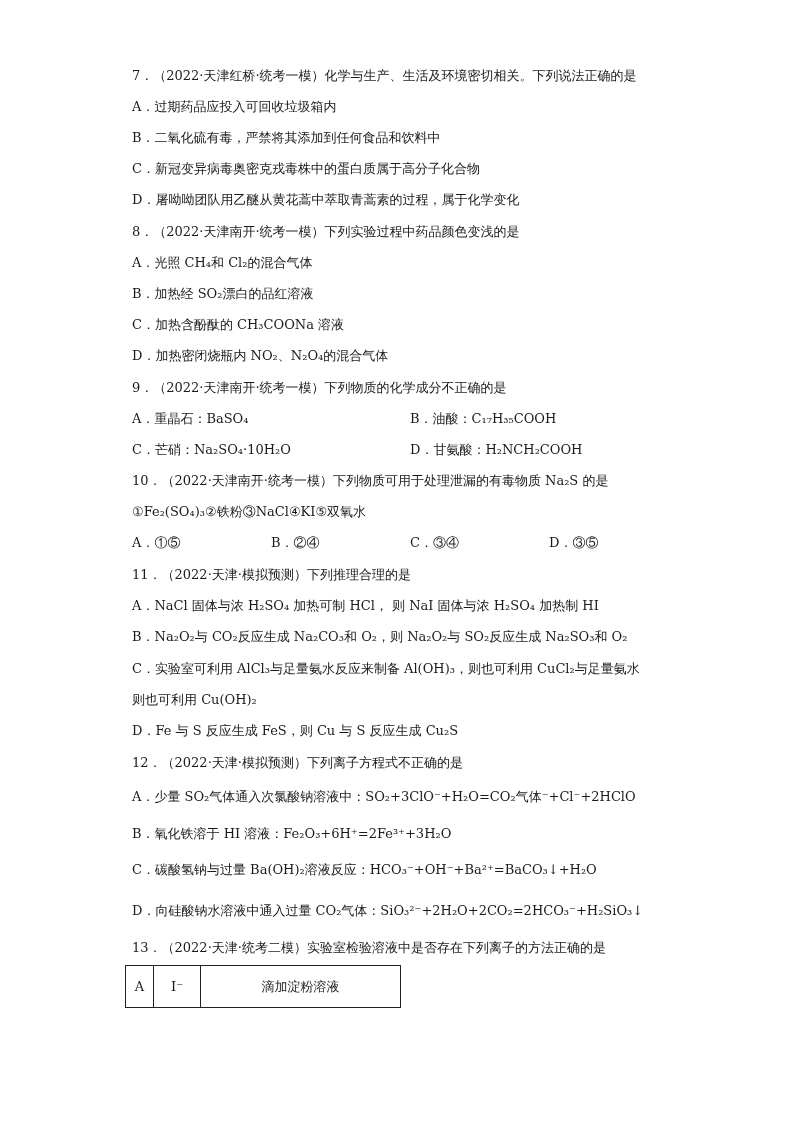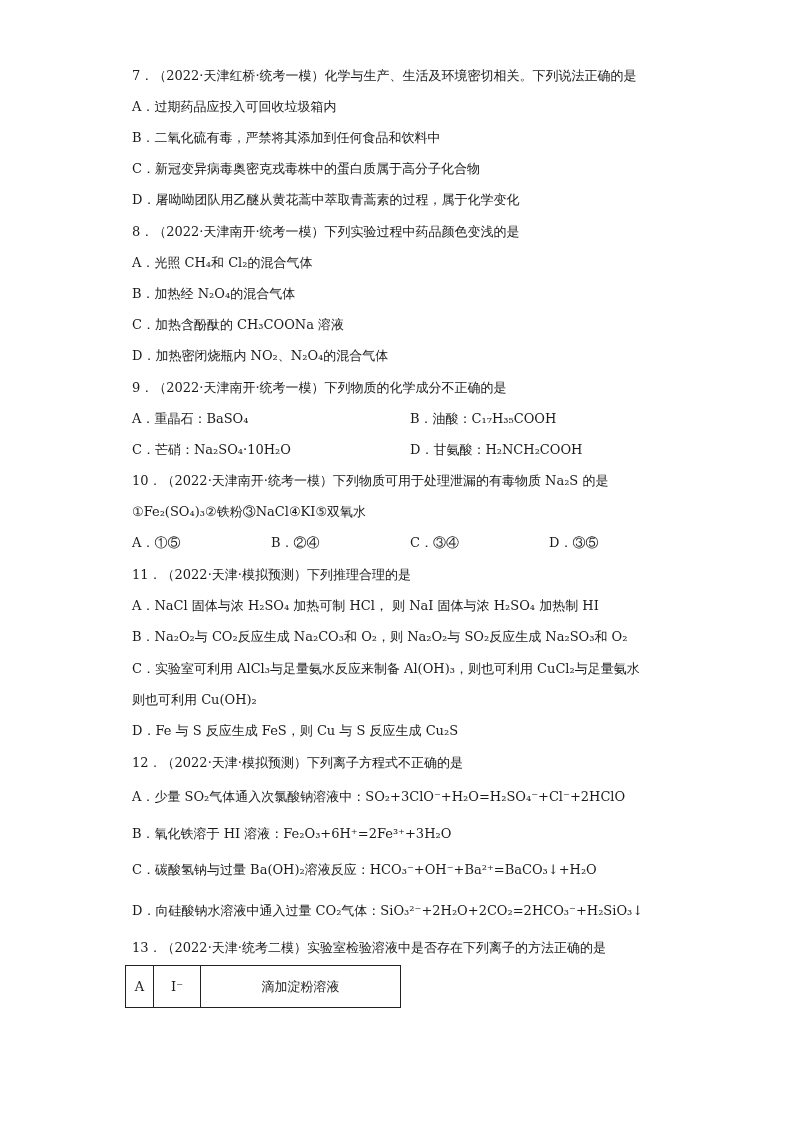--- a/index.html
+++ b/index.html
@@ -21,21 +21,21 @@
 <body>
 
 <div class="line" style="top:67px">7．（2022·天津红桥·统考一模）化学与生产、生活及环境密切相关。下列说法正确的是</div>
 <div class="line" style="top:98px">A．过期药品应投入可回收垃圾箱内</div>
 <div class="line" style="top:129px">B．二氧化硫有毒，严禁将其添加到任何食品和饮料中</div>
 <div class="line" style="top:160px">C．新冠变异病毒奥密克戎毒株中的蛋白质属于高分子化合物</div>
 <div class="line" style="top:191px">D．屠呦呦团队用乙醚从黄花蒿中萃取青蒿素的过程，属于化学变化</div>
 
 <div class="line" style="top:223px">8．（2022·天津南开·统考一模）下列实验过程中药品颜色变浅的是</div>
 <div class="line" style="top:254px">A．光照 CH₄和 Cl₂的混合气体</div>
-<div class="line" style="top:285px">B．加热经 N₂O₄的混合气体</div>
+<div class="line" style="top:285px">B．加热经 SO₂漂白的品红溶液</div>
 <div class="line" style="top:316px">C．加热含酚酞的 CH₃COONa 溶液</div>
 <div class="line" style="top:347px">D．加热密闭烧瓶内 NO₂、N₂O₄的混合气体</div>
 
 <div class="line" style="top:379px">9．（2022·天津南开·统考一模）下列物质的化学成分不正确的是</div>
 <div class="line" style="top:410px">A．重晶石：BaSO₄</div>
 <div class="line col2" style="top:410px">B．油酸：C₁₇H₃₅COOH</div>
 <div class="line" style="top:441px">C．芒硝：Na₂SO₄·10H₂O</div>
 <div class="line col2" style="top:441px">D．甘氨酸：H₂NCH₂COOH</div>
 
 <div class="line" style="top:472px">10．（2022·天津南开·统考一模）下列物质可用于处理泄漏的有毒物质 Na₂S 的是</div>
@@ -46,21 +46,21 @@
 <div class="line opt-d" style="top:534px">D．③⑤</div>
 
 <div class="line" style="top:566px">11．（2022·天津·模拟预测）下列推理合理的是</div>
 <div class="line" style="top:597px">A．NaCl 固体与浓 H₂SO₄ 加热可制 HCl， 则 NaI 固体与浓 H₂SO₄ 加热制 HI</div>
 <div class="line" style="top:628px">B．Na₂O₂与 CO₂反应生成 Na₂CO₃和 O₂，则 Na₂O₂与 SO₂反应生成 Na₂SO₃和 O₂</div>
 <div class="line" style="top:660px">C．实验室可利用 AlCl₃与足量氨水反应来制备 Al(OH)₃，则也可利用 CuCl₂与足量氨水</div>
 <div class="line" style="top:691px">则也可利用 Cu(OH)₂</div>
 <div class="line" style="top:722px">D．Fe 与 S 反应生成 FeS，则 Cu 与 S 反应生成 Cu₂S</div>
 
 <div class="line" style="top:754px">12．（2022·天津·模拟预测）下列离子方程式不正确的是</div>
-<div class="line" style="top:788px">A．少量 SO₂气体通入次氯酸钠溶液中：SO₂+3ClO⁻+H₂O=H₂SO₄⁻+Cl⁻+2HClO</div>
+<div class="line" style="top:788px">A．少量 SO₂气体通入次氯酸钠溶液中：SO₂+3ClO⁻+H₂O=CO₂气体⁻+Cl⁻+2HClO</div>
 <div class="line" style="top:825px">B．氧化铁溶于 HI 溶液：Fe₂O₃+6H⁺=2Fe³⁺+3H₂O</div>
 <div class="line" style="top:861px">C．碳酸氢钠与过量 Ba(OH)₂溶液反应：HCO₃⁻+OH⁻+Ba²⁺=BaCO₃↓+H₂O</div>
 <div class="line" style="top:902px">D．向硅酸钠水溶液中通入过量 CO₂气体：SiO₃²⁻+2H₂O+2CO₂=2HCO₃⁻+H₂SiO₃↓</div>
 
 <div class="line" style="top:939px">13．（2022·天津·统考二模）实验室检验溶液中是否存在下列离子的方法正确的是</div>
 
 <table class="q13">
   <tbody>
   <tr>
     <td class="c0">A</td>

